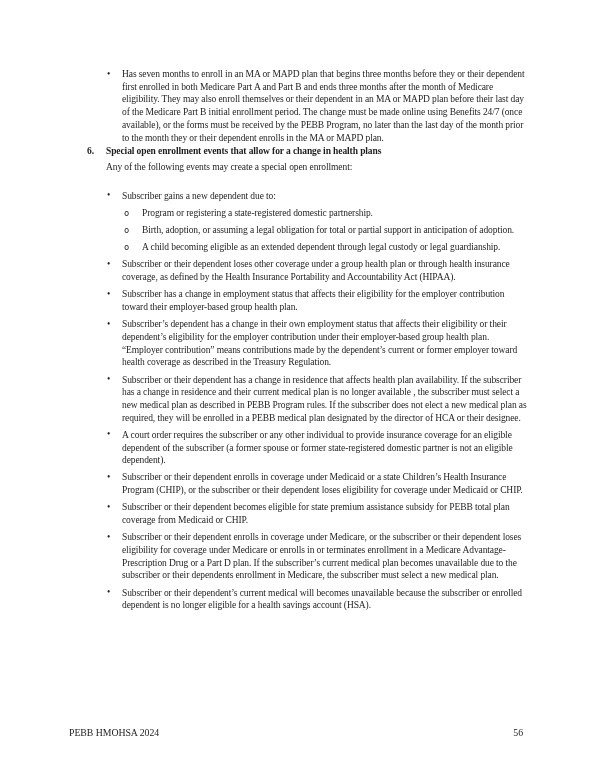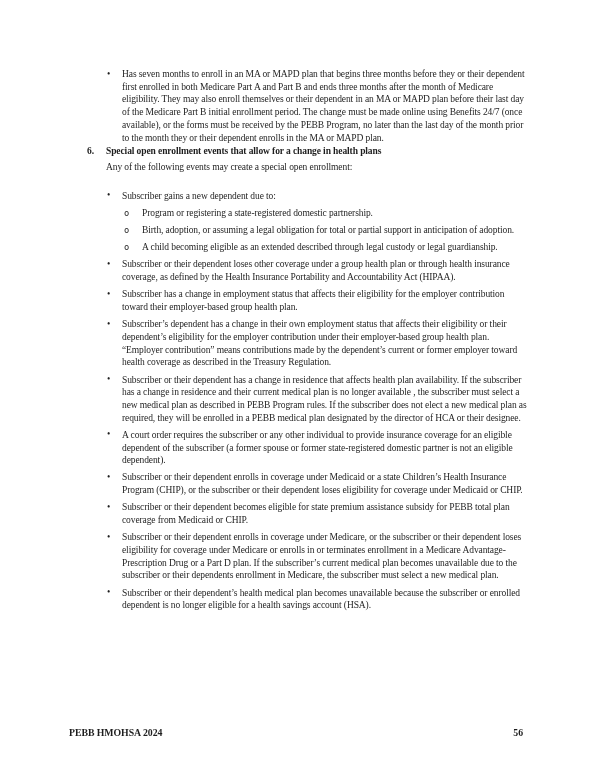--- a/index.html
+++ b/index.html
@@ -65,21 +65,21 @@
   .li.intro {
     margin-bottom: 0.5px;
   }
   .footer {
     position: absolute;
     left: 69px;
     right: 77px;
     top: 727px;
     display: flex;
     justify-content: space-between;
-    font-weight: bold;
+    font-weight: normal;
     font-size: 9.8px;
     letter-spacing: -0.05px;
   }
 </style>
 </head>
 <body>
 
 <div class="page">
   <div class="content">
 
@@ -102,21 +102,21 @@
     <div class="li l2">
       <span class="marker">o</span>
       <div>Program or registering a state-registered domestic partnership.</div>
     </div>
     <div class="li l2">
       <span class="marker">o</span>
       <div>Birth, adoption, or assuming a legal obligation for total or partial support in anticipation of adoption.</div>
     </div>
     <div class="li l2">
       <span class="marker">o</span>
-      <div>A child becoming eligible as an extended described through legal custody or legal guardianship.</div>
+      <div>A child becoming eligible as an extended dependent through legal custody or legal guardianship.</div>
     </div>
     <div class="li l1">
       <span class="marker">•</span>
       <div>Subscriber or their dependent loses other coverage under a group health plan or through health insurance coverage, as defined by the Health Insurance Portability and Accountability Act (HIPAA).</div>
     </div>
     <div class="li l1">
       <span class="marker">•</span>
       <div>Subscriber has a change in employment status that affects their eligibility for the employer contribution toward their employer-based group health plan.</div>
     </div>
     <div class="li l1">
@@ -138,21 +138,21 @@
     <div class="li l1">
       <span class="marker">•</span>
       <div>Subscriber or their dependent becomes eligible for state premium assistance subsidy for PEBB total plan coverage from Medicaid or CHIP.</div>
     </div>
     <div class="li l1">
       <span class="marker">•</span>
       <div>Subscriber or their dependent enrolls in coverage under Medicare, or the subscriber or their dependent loses eligibility for coverage under Medicare or enrolls in or terminates enrollment in a Medicare Advantage-Prescription Drug or a Part D plan. If the subscriber’s current medical plan becomes unavailable due to the subscriber or their dependents enrollment in Medicare, the subscriber must select a new medical plan.</div>
     </div>
     <div class="li l1">
       <span class="marker">•</span>
-      <div>Subscriber or their dependent’s health medical plan becomes unavailable because the subscriber or enrolled dependent is no longer eligible for a health savings account (HSA).</div>
+      <div>Subscriber or their dependent’s current medical will becomes unavailable because the subscriber or enrolled dependent is no longer eligible for a health savings account (HSA).</div>
     </div>
 
   </div>
 
   <div class="footer">
     <span>PEBB HMOHSA 2024</span>
     <span>56</span>
   </div>
 </div>
 

